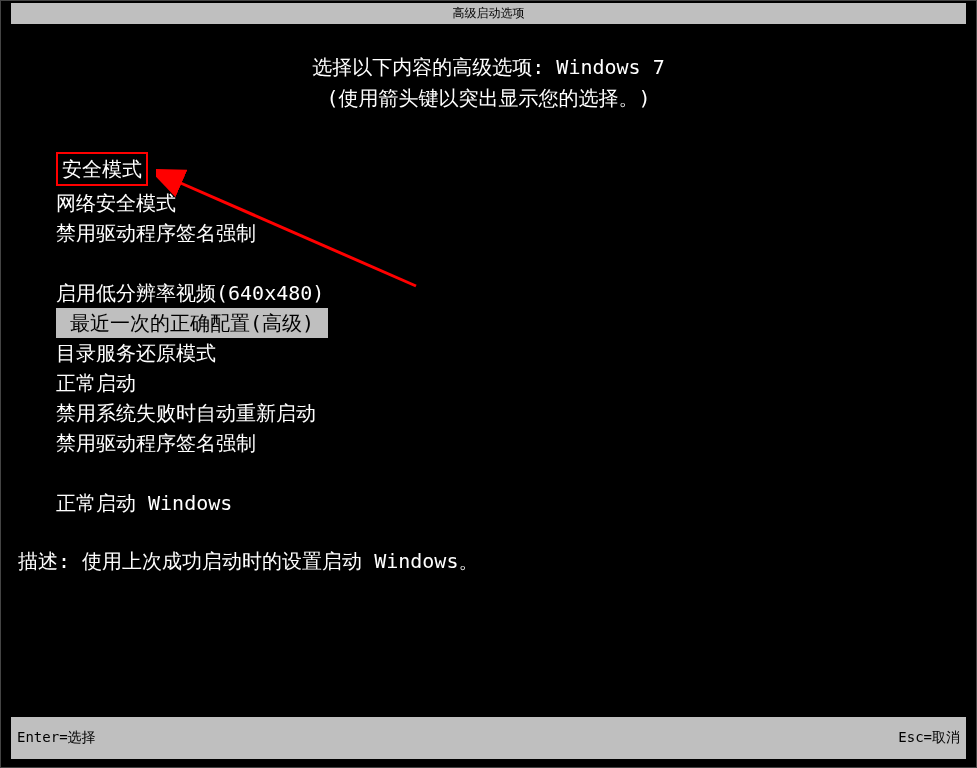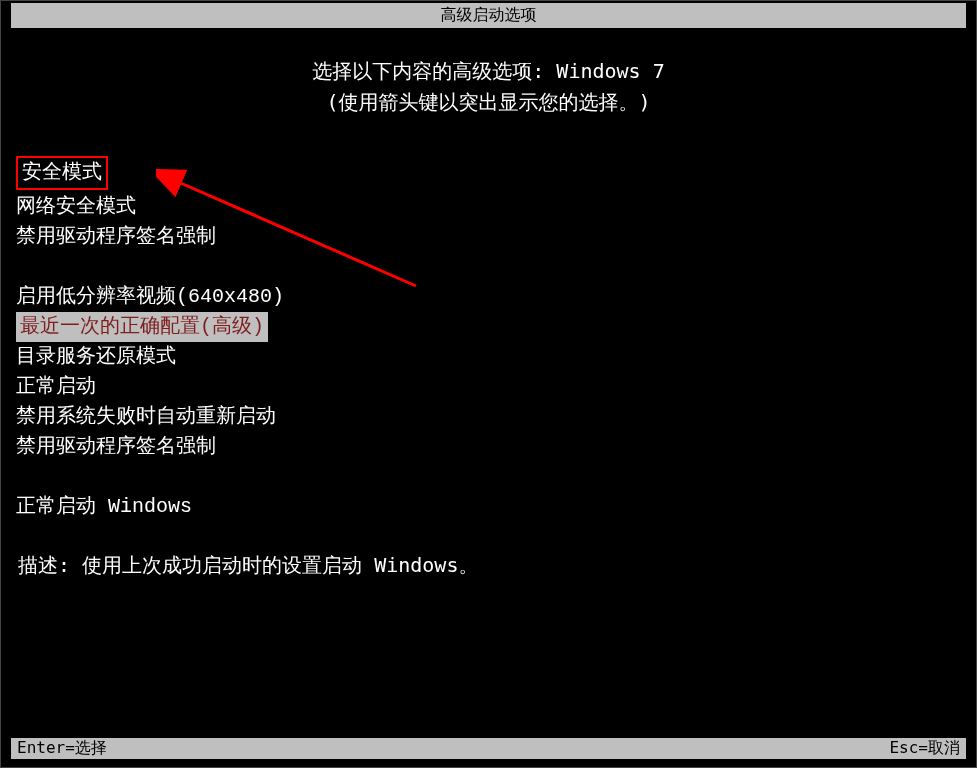--- a/index.html
+++ b/index.html
@@ -14,70 +14,70 @@
       font-family: "SimSun", "Microsoft YaHei", monospace;
       font-size: 20px;
       color: #fff;
       position: relative;
       border: 1px solid #444;
     }
     .title-bar {
       background: #bfbfbf;
       color: #000;
       text-align: center;
-      font-size: 16px;
+      font-size: 12px;
       padding: 2px 0;
       margin: 2px 10px 0 10px;
     }
     .content {
       padding: 30px 15px 0 15px;
     }
     .prompt-line {
       margin-bottom: 4px;
       text-align: center;
     }
     .options {
+      margin-left: 40px;
       margin-top: 40px;
-      font-family: Liberation Mono, monospace;
     }
     .option-item {
       line-height: 1.5;
       padding: 0;
       display: block;
     }
     .option-item.highlighted-box {
       border: 2px solid #ff0000;
       padding: 0 4px;
       display: inline-block;
       margin-bottom: 2px;
     }
     .option-item.selected {
       background: #bfbfbf;
-      color: #7f1d1d;
+      color: #000000;
       display: inline-block;
-      padding: 0 4px;
+      padding: 0 14px;
     }
     .section-gap {
       height: 30px;
     }
     .description {
       margin-top: 30px;
       padding-left: 2px;
     }
     .footer {
       position: absolute;
       bottom: 8px;
       left: 10px;
       right: 10px;
       background: #bfbfbf;
       color: #000;
       display: flex;
       justify-content: space-between;
-      padding: 0 6px;
-      font-size: 16px;
+      padding: 12px 6px;
+      font-size: 14px;
     }
     .arrow-annotation {
       position: absolute;
       top: 165px;
       left: 155px;
       pointer-events: none;
     }
   </style>
 </head>
 <body>

